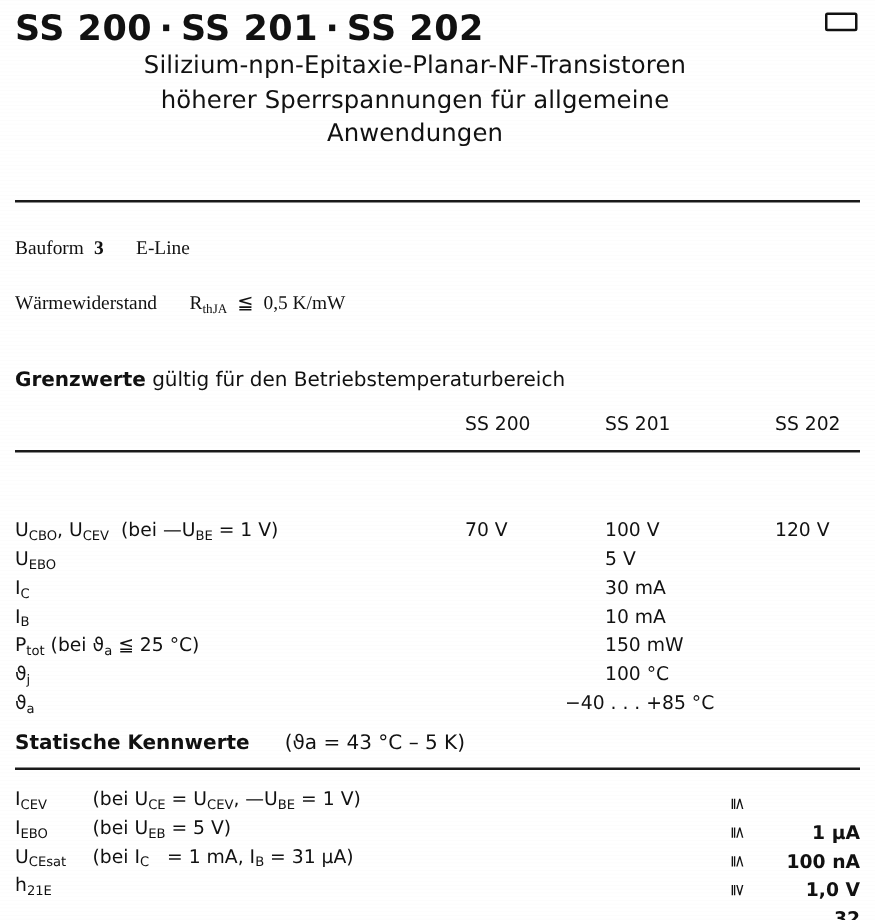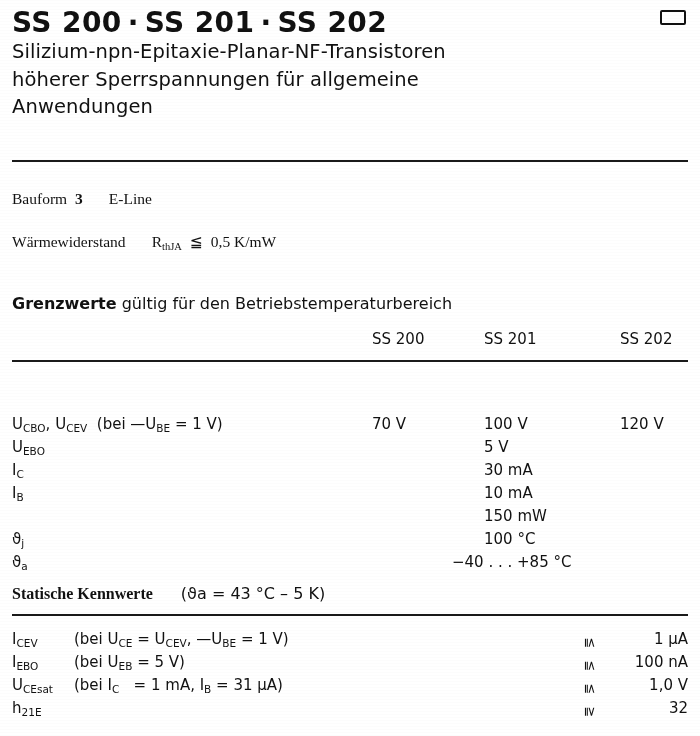--- a/index.html
+++ b/index.html
@@ -57,20 +57,21 @@
 
   .subtitle {
     position: absolute;
     top: 38px;
     left: 12px;
     width: 640px;
     font-size: 19.5px;
     line-height: 1.42;
     font-weight: 400;
     letter-spacing: 0.1px;
+    text-align: center;
   }
 
   .rule {
     position: absolute;
     left: 12px;
     width: 676px;
     height: 0;
     border-top: 2px solid #1a1a1a;
   }
   .rule-top { top: 160px; }
@@ -156,21 +157,21 @@
   .lr6 { top: 513px; }
 
   
   .stat-head {
     position: absolute;
     top: 584px;
     left: 12px;
     font-size: 16px;
     white-space: nowrap;
   }
-  .stat-head .hd { font-weight: bold; font-family: Liberation Serif, serif; }
+  .stat-head .hd { font-weight: bold; }
   .stat-head .cond { font-weight: 400; margin-left: 28px; }
 
   .rule-stat { top: 614px; }
 
   .stat-row {
     position: absolute;
     left: 12px;
     width: 676px;
     font-size: 15px;
     height: 20px;
@@ -182,22 +183,23 @@
     position: absolute;
     left: 578px;
     font-size: 13px;
     transform: rotate(90deg);
     transform-origin: left center;
     letter-spacing: -1px;
   }
   .stat-row .sval {
     position: absolute;
     right: 0;
-    font-weight: normal;
+    font-weight: bold;
     text-align: center;
+    margin-top: 27px;
   }
 
   .sr0 { top: 630px; }
   .sr1 { top: 653px; }
   .sr2 { top: 676px; }
   .sr3 { top: 699px; }
 
   .neg { letter-spacing: 0; }
 </style>
 </head>
@@ -256,20 +258,21 @@
     <span class="name">I<span class="sub">C</span></span>
     <span class="vmid">30 mA</span>
   </div>
 
   <div class="limit-row lr3">
     <span class="name">I<span class="sub">B</span></span>
     <span class="vmid">10 mA</span>
   </div>
 
   <div class="limit-row lr4">
+    <span class="name">P<span class="sub">tot</span> (bei ϑ<span class="sub">a</span> ≦ 25 °C)</span>
     <span class="vmid">150 mW</span>
   </div>
 
   <div class="limit-row lr5">
     <span class="name">ϑ<span class="sub">j</span></span>
     <span class="vmid">100 °C</span>
   </div>
 
   <div class="limit-row lr6">
     <span class="name">ϑ<span class="sub">a</span></span>

